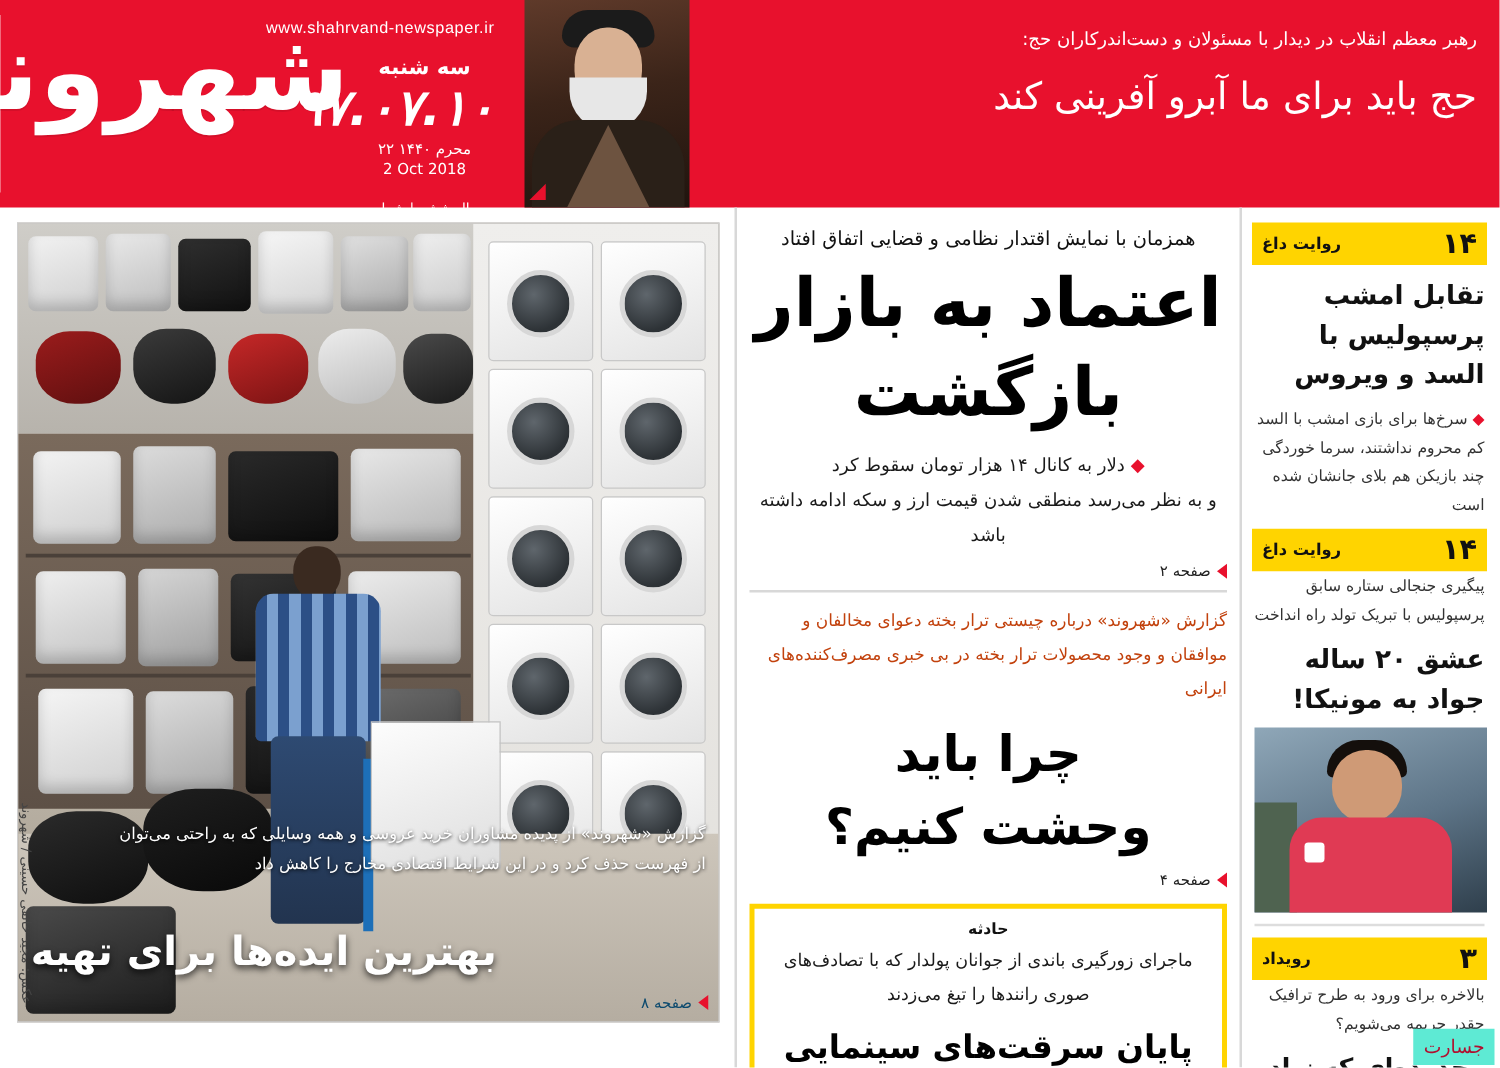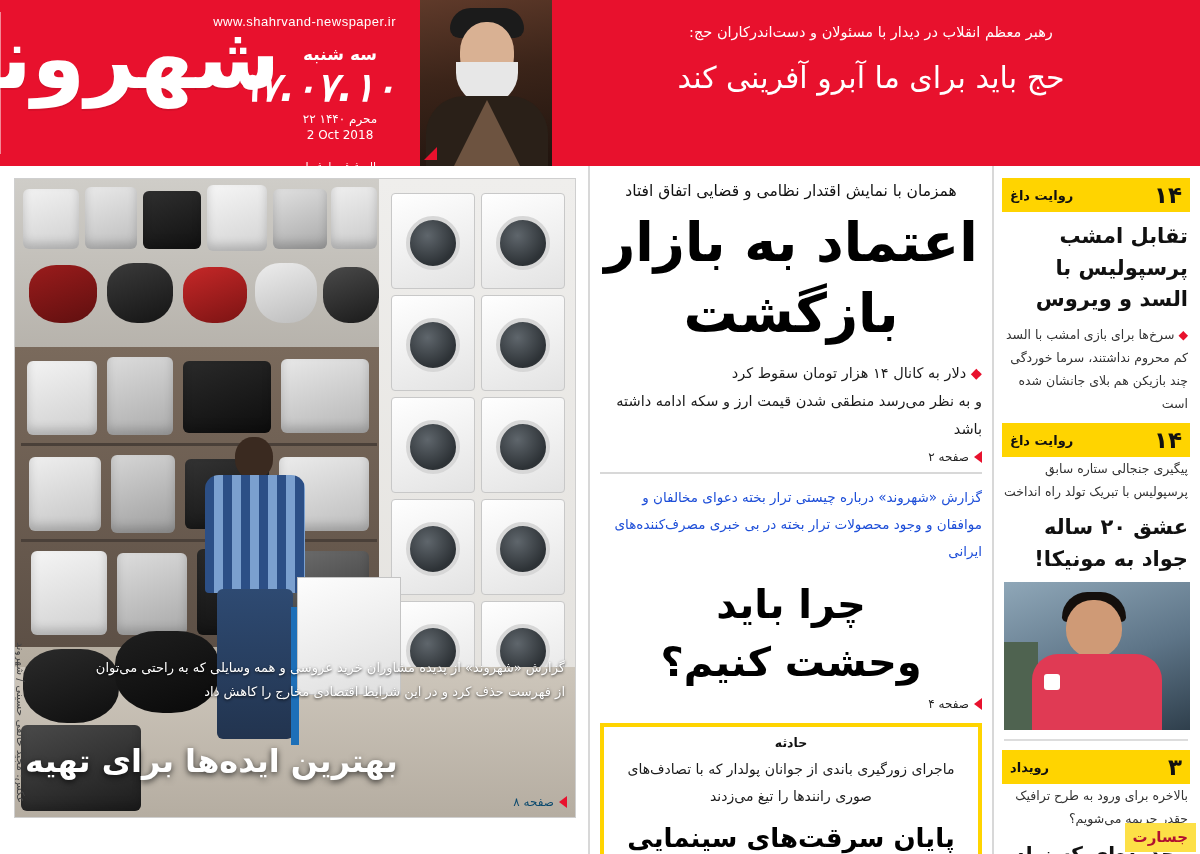--- a/index.html
+++ b/index.html
@@ -63,21 +63,21 @@
   .mast-rule {
     position: absolute; top: 12px; left: 0; width: 1px; height: 142px;
     background: rgba(255,255,255,.5);
   }
 
   .mast-headline {
     flex: 1;
     position: relative;
     height: 166px;
     padding: 22px 18px 10px 140px;
-    text-align: center;
+    text-align: right;
     color: #fff;
   }
   .mast-kicker {
     font-size: 14.5px; line-height: 1.5; color: #ffffff;
     margin-bottom: 10px;
   }
   .mast-main {
     font-size: 30px; font-weight: normal; line-height: 1.45;
     color: #ffffff;
     margin-top: 12px;
@@ -178,22 +178,22 @@
     position: absolute; left: 40px; top: 92px; width: 16px; height: 16px;
     background: #fff; border-radius: 3px;
   }
   .side-divider { height: 2px; background: #ddd; margin: 9px 2px; }
   .side-bottom-head {
     font-size: 20px; font-weight: bold; line-height: 1.55;
     text-align: right; color: #111; margin: 6px 2px;
   }
   .corner-logo {
     position: absolute; right: 4px; bottom: 2px;
-    background: #fde047; color: #b01030;
-    font-size: 15px; font-weight: bold; padding: 5px 8px; line-height: 1.25;
+    background: #5eead4; color: #b01030;
+    font-size: 15px; font-weight: normal; padding: 5px 8px; line-height: 1.25;
     letter-spacing: 1px;
   }
 
   
   .col-mid {
     width: 406px; height: 688px;
     padding: 12px 10px 0 10px;
     border-right: 2px solid #d8d8d8;
     border-left: 2px solid #d8d8d8;
     position: relative;
@@ -201,36 +201,36 @@
   .mid-kicker {
     font-size: 15.5px; line-height: 1.7; text-align: center; color: #111;
     margin-bottom: 4px;
   }
   .mid-headline {
     font-size: 54px; font-weight: bold; line-height: 1.3;
     text-align: center; color: #000; letter-spacing: -1px;
     margin: 2px 0 10px 0;
   }
   .mid-deck {
-    font-size: 14.5px; line-height: 1.95; text-align: right; color: #1a1a1a;
+    font-size: 14.5px; line-height: 1.95; text-align: center; color: #1a1a1a;
     margin-bottom: 6px;
   }
   .mid-deck .bullet { color: #e8112d; }
   .page-ref {
     display: flex; align-items: center; gap: 5px;
     font-size: 12px; color: #222; margin: 4px 0 8px 0;
   }
   .page-ref .tri {
     width: 0; height: 0;
     border-top: 6px solid transparent; border-bottom: 6px solid transparent;
     border-right: 8px solid #e8112d;
   }
   .mid-rule { height: 2px; background: #d8d8d8; margin: 6px 0 10px 0; }
   .mid-lede {
-    font-size: 13.5px; line-height: 2.0; text-align: right; color: #1d4ed8;
+    font-size: 13.5px; line-height: 2.0; text-align: right; color: #c2410c;
     margin-bottom: 10px;
   }
   .mid-headline2 {
     font-size: 40px; font-weight: bold; line-height: 1.45;
     text-align: center; color: #000; margin: 4px 0 6px 0;
   }
   .box-event {
     border: 4px solid #ffd400; margin-top: 12px; padding: 8px 12px 12px 12px;
     position: relative;
   }

